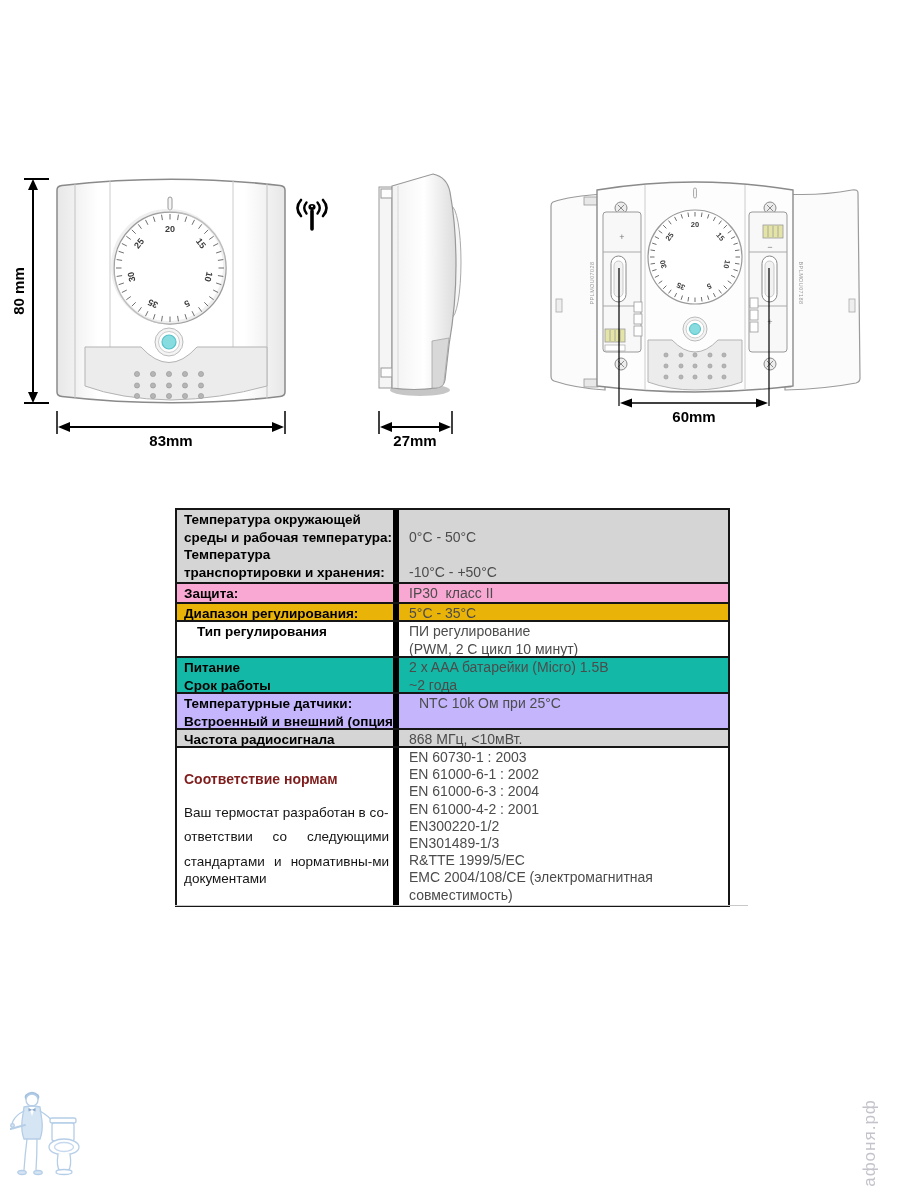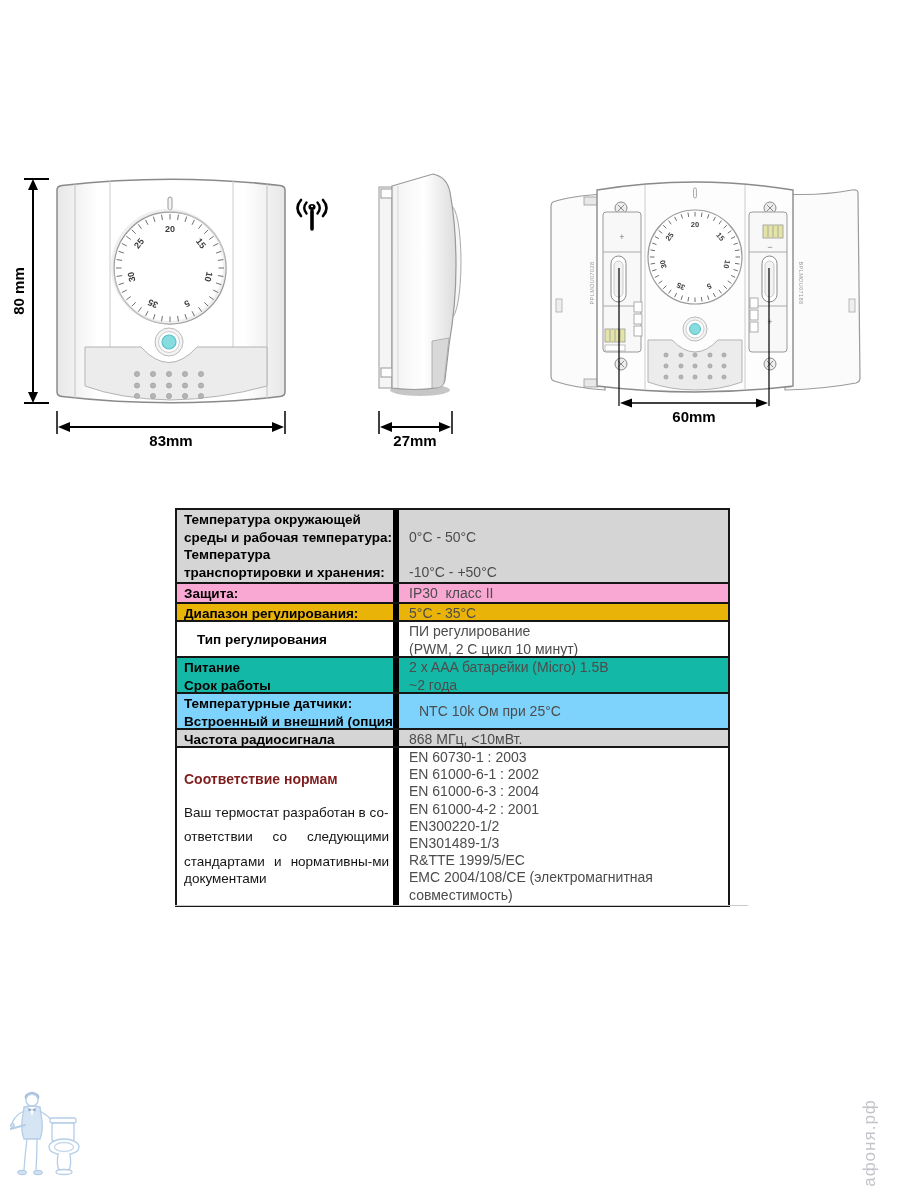--- a/index.html
+++ b/index.html
@@ -17,21 +17,21 @@
   
   .spec-table{position:absolute;left:175px;top:508px;width:555px;
               border:2px solid #161616;box-sizing:border-box;background:#fff;}
   .t-row{display:flex;box-sizing:border-box;border-top:2px solid #161616;overflow:hidden;}
   .t-row:first-child{border-top:none;}
   .t-cell{box-sizing:border-box;overflow:hidden;}
   .t-label{width:222px;border-right:6px solid #000000;padding:1px 4px 0 7px;}
   .t-value{flex:1;padding:1px 4px 0 10px;}
   .lbl-line{font-weight:bold;font-size:13.5px;line-height:17.5px;color:#000;white-space:pre;}
   .val-line{font-size:14px;line-height:17.5px;color:#4c4c4c;white-space:pre;}
-  .vcenter{display:flex;flex-direction:column;justify-content:center;padding-left:20px;}
+  .vcenter{display:flex;flex-direction:column;padding-left:20px;}
   .t8-title{font-weight:bold;font-size:14px;color:#7f1d1d;margin:22px 0 16px 0;line-height:17px;}
   .t8-line{font-size:13.5px;line-height:17.3px;color:#141414;}
   .t8-line.just{text-align:justify;text-align-last:justify;margin-top:7px;}
   .t-value.tight .val-line{line-height:17.2px;}
   .table-shadow{position:absolute;left:175px;top:905px;width:573px;height:1px;background:#c9c9c9;}
 
   
   .site-watermark{position:absolute;left:810px;top:1133px;width:120px;text-align:center;
       font-size:17px;letter-spacing:1px;color:#c3c3cb;transform:rotate(-90deg);}
   .logo-watermark{position:absolute;left:10px;top:1083px;opacity:.8;}
@@ -384,21 +384,21 @@
       <div class="t-row" style="height: 36px; background: #14b8a6;">
         <div class="t-cell t-label">
           <div class="lbl-line">Питание</div>
           <div class="lbl-line">Срок работы</div>
         </div>
         <div class="t-cell t-value">
           <div class="val-line">2 x AAA батарейки (Micro) 1.5В</div>
           <div class="val-line">~2 года</div>
         </div>
       </div>
-      <div class="t-row" style="height: 36px; background: #7dd3fc;">
+      <div class="t-row" style="height: 36px; background: #c4b5fd;">
         <div class="t-cell t-label">
           <div class="lbl-line">Температурные датчики:</div>
           <div class="lbl-line">Встроенный и внешний (опция)</div>
         </div>
         <div class="t-cell t-value vcenter">
           <div class="val-line">NTC 10k Ом при 25°C</div>
         </div>
       </div>
       <div class="t-row" style="height: 18px; background: rgb(213, 213, 213);">
         <div class="t-cell t-label">

